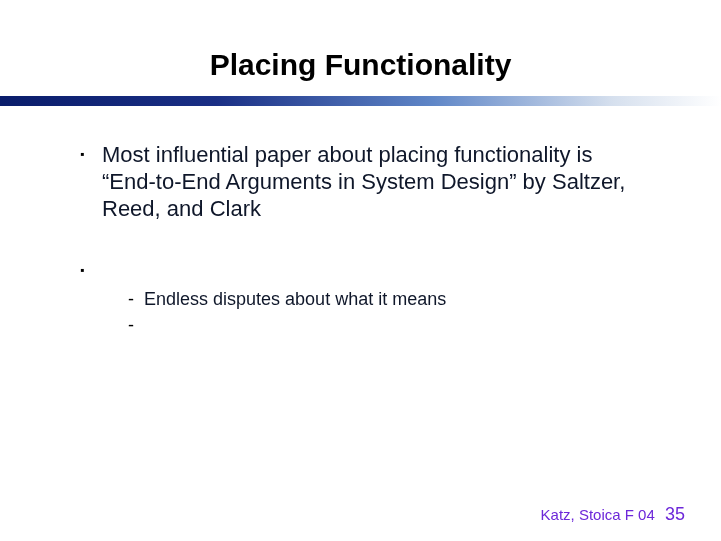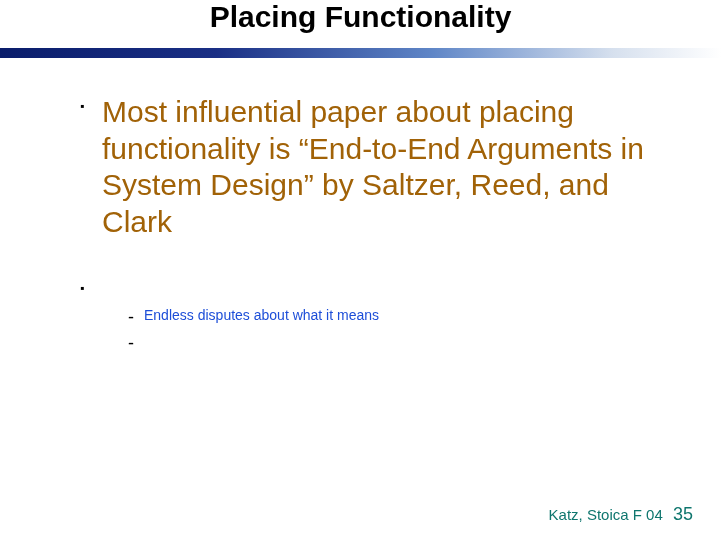--- a/index.html
+++ b/index.html
@@ -7,20 +7,21 @@
   body {
     font-family: Arial, Helvetica, sans-serif;
     background: #fff;
     position: relative;
     overflow: hidden;
   }
   .slide {
     width: 721px;
     height: 541px;
     position: relative;
+    padding-top: 48px;
   }
   .title {
     text-align: center;
     font-size: 30px;
     font-weight: bold;
     color: #000;
     margin-bottom: 14px;
   }
   .hr-bar {
     width: 100%;
@@ -42,51 +43,51 @@
   }
   .bullet-mark {
     font-size: 12px;
     line-height: 24px;
     color: #000;
     width: 22px;
     flex: 0 0 22px;
     font-weight: bold;
   }
   .bullet-text {
-    font-size: 30px;
+    font-size: 22px;
     line-height: 1.22;
-    color: #a16207;
+    color: #0f172a;
   }
   .sub-list {
     margin-left: 48px;
     margin-top: 6px;
   }
   .sub-row {
     display: flex;
     align-items: flex-start;
     margin-bottom: 2px;
   }
   .sub-mark {
     font-size: 18px;
     line-height: 1.3;
     width: 16px;
     flex: 0 0 16px;
     color: #000;
   }
   .sub-text {
-    font-size: 14px;
+    font-size: 18px;
     line-height: 1.3;
-    color: #1d4ed8;
+    color: #0f172a;
   }
   .footer {
     position: absolute;
     bottom: 16px;
-    right: 28px;
+    right: 36px;
     font-size: 15px;
-    color: #0f766e;
+    color: #6d28d9;
     margin-left: 36px;
   }
   .footer .num {
     font-size: 18px;
     margin-left: 6px;
   }
 </style>
 </head>
 <body>
 

